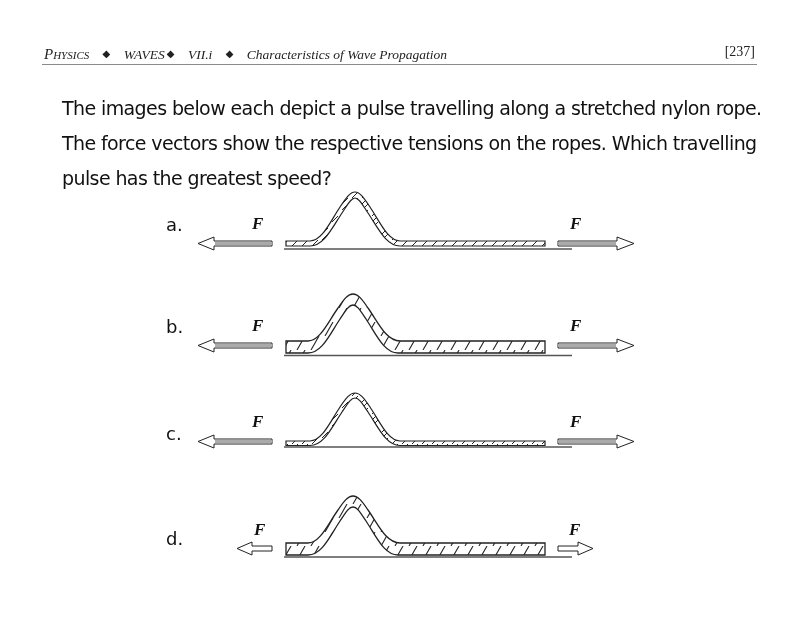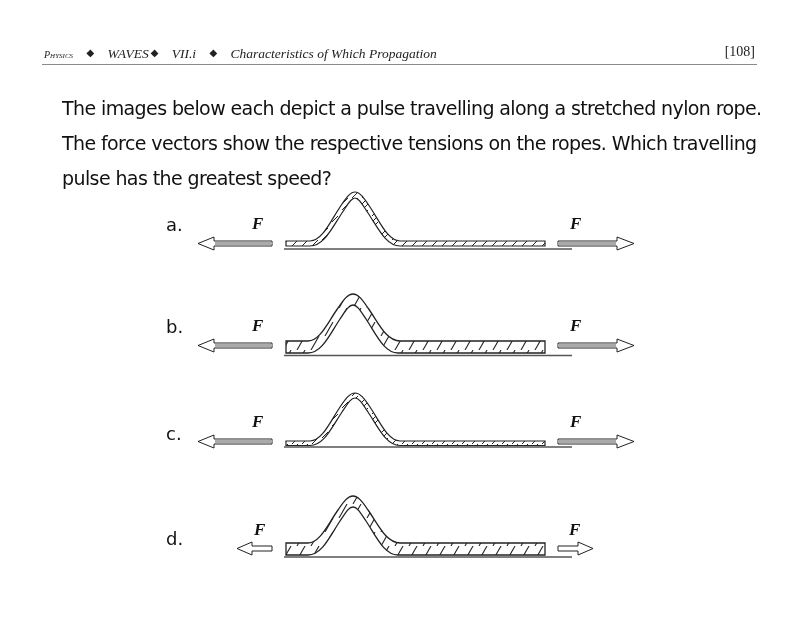--- a/index.html
+++ b/index.html
@@ -1,44 +1,44 @@
 <!DOCTYPE html>
 <html><head>
 <meta charset="utf-8">
 <style>
   html, body { margin: 0; padding: 0; background: #ffffff; }
   body { width: 800px; height: 617px; position: relative; overflow: hidden; }
   .header { position: absolute; left: 42px; top: 40px; width: 715px; height: 24px;
             border-bottom: 1.5px solid #8a8a8a; font-family: "Liberation Serif", serif;
             font-style: italic; color: #222; font-size: 13.5px; }
   .header .crumbs { position: absolute; left: 2px; top: 6px; white-space: nowrap; }
-  .header .sc { font-variant: small-caps; font-size: 10px; }
+  .header .sc { font-variant: small-caps; font-size: 15px; }
   .header .bullet { font-style: normal; font-size: 10px; margin: 0 10px; position: relative; top: -2px; }
   .header .bullet.tight { margin-left: 2px; }
   .header .page { position: absolute; right: 2px; top: 4px; font-style: normal; font-size: 14px; }
   .question { position: absolute; left: 62px; top: 91px; width: 700px;
               font-family: "DejaVu Sans", sans-serif; font-size: 19px; line-height: 35px;
               color: #111; letter-spacing: -0.6px; }
   .figure { position: absolute; left: 0; top: 0; width: 800px; height: 617px; }
   .label { font-family: "DejaVu Sans", sans-serif; font-size: 18px; fill: #111; }
   .flabel { font-family: "Liberation Serif", serif; font-style: italic; font-weight: bold; font-size: 17px; fill: #111; }
 </style>
 </head>
 <body>
 
 <div class="header">
   <span class="crumbs">
     <span class="sc">Physics</span>
     <span class="bullet">◆</span>
     <span>WAVES</span><span class="bullet tight">◆</span>
     <span>VII.i</span>
     <span class="bullet">◆</span>
-    <span>Characteristics of Which Propagation</span>
+    <span>Characteristics of Wave Propagation</span>
   </span>
-  <span class="page">[108]</span>
+  <span class="page">[237]</span>
 </div>
 
 <div class="question">The images below each depict a pulse travelling along a stretched nylon rope.  The force vectors show the respective tensions on the ropes.  Which travelling pulse has the greatest speed?</div>
 
 <svg class="figure" viewBox="0 0 800 617" xmlns="http://www.w3.org/2000/svg">
   <defs>
 
     <pattern id="hatchThin" patternUnits="userSpaceOnUse" width="10" height="6">
       <line x1="2" y1="6" x2="8" y2="0" stroke="#222" stroke-width="1"></line>
     </pattern>

